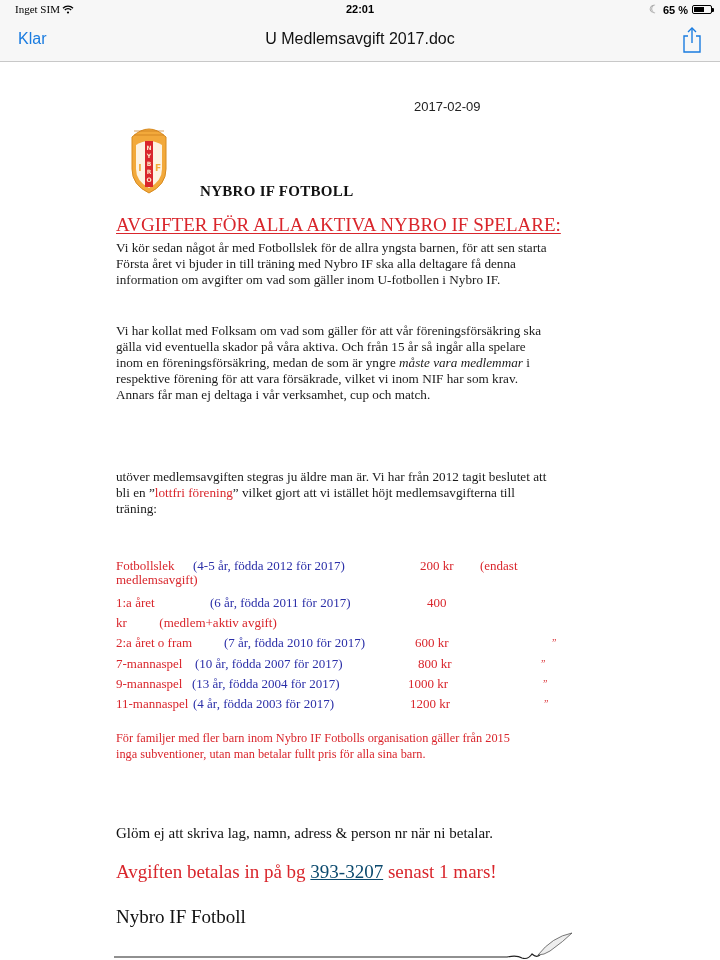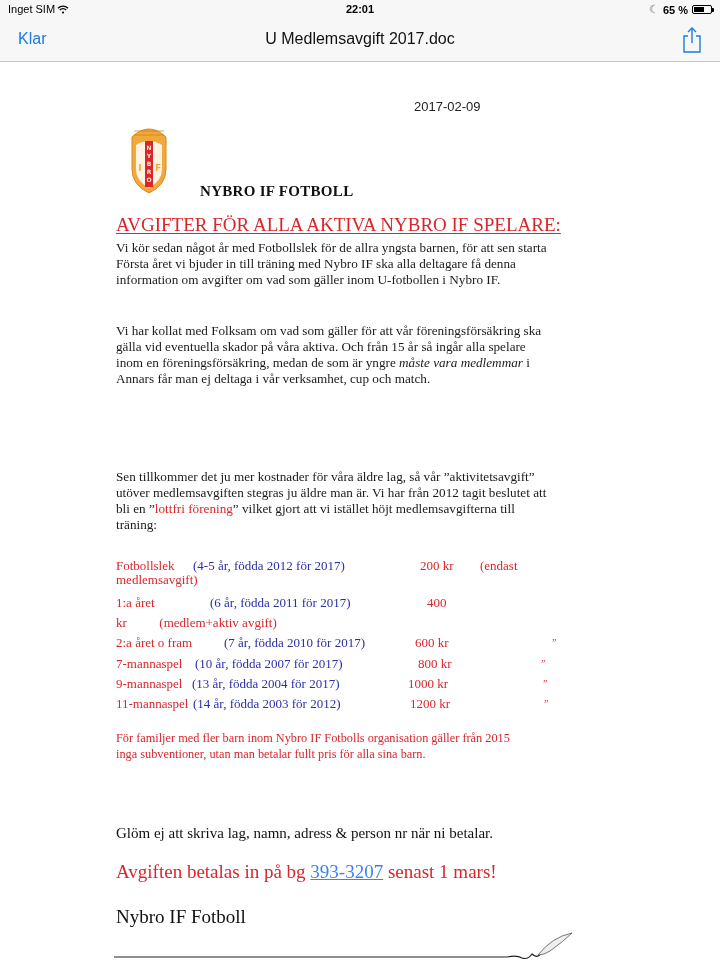--- a/index.html
+++ b/index.html
@@ -1,20 +1,20 @@
 <!DOCTYPE html>
 <html><head>
 <meta charset="utf-8">
 <style>
   * { box-sizing: border-box; margin: 0; padding: 0; }
   html, body { width: 720px; height: 960px; overflow: hidden; background: #fff; }
   body { position: relative; font-family: "Liberation Sans", sans-serif; }
 
   .statusbar { position: absolute; left: 0; top: 0; width: 720px; height: 20px; background: #f7f7f7; font-size: 11px; color: #000; }
-  .statusbar .carrier { position: absolute; left: 8px; top: 3px; display: flex; align-items: center; gap: 2px; }
+  .statusbar .carrier { position: absolute; left: 15px; top: 3px; display: flex; align-items: center; gap: 2px; font-family: Liberation Serif, serif; }
   .statusbar .time { position: absolute; left: 0; right: 0; top: 3px; text-align: center; font-weight: bold; }
   .statusbar .right { position: absolute; right: 8px; top: 3px; display: flex; align-items: center; gap: 4px; font-weight: bold; }
   .moon { color: #aaa; font-size: 11px; }
   .battery { width: 20px; height: 9px; border: 1px solid #000; border-radius: 2px; position: relative; padding: 1px; }
   .battery .fill { height: 100%; background: #000; }
   .battery::after { content: ""; position: absolute; right: -3px; top: 2px; width: 2px; height: 4px; background: #000; border-radius: 0 1px 1px 0; }
 
   .navbar { position: absolute; left: 0; top: 20px; width: 720px; height: 42px; background: #f7f7f7; border-bottom: 1px solid #c8c8c8; }
   .navbar .done { position: absolute; left: 18px; top: 10px; font-size: 16px; color: #1a7ce0; cursor: pointer; }
   .navbar .title { position: absolute; left: 0; right: 0; top: 10px; text-align: center; font-size: 16px; color: #111; pointer-events: none; }
@@ -32,21 +32,21 @@
   .blue { color: #2b2fa8; }
 
   .fee-row { position: absolute; left: 116px; font-size: 13px; line-height: 16px; white-space: nowrap; }
   .fee-row .c { position: absolute; top: 0; white-space: nowrap; }
 
   .note { position: absolute; left: 116px; top: 668px; font-size: 12.3px; line-height: 15.5px; color: #d9262c; }
   .note .line { display: block; white-space: nowrap; }
   .deadline { left: 116px; top: 722px; font-size: 17px; color: #111; }
   .reminder { left: 116px; top: 762px; font-size: 15px; color: #111; }
   .payline { left: 116px; top: 798px; font-size: 19px; color: #d9262c; }
-  .payline a { color: #3b82f6; text-decoration: underline; cursor: pointer; }
+  .payline a { color: #0c4a6e; text-decoration: underline; cursor: pointer; }
   .signature { left: 116px; top: 843px; font-size: 19px; color: #111; }
   .quill { left: 112px; top: 868px; width: 470px; height: 30px; }
 </style>
 </head>
 <body>
 
 <div class="statusbar">
   <div class="carrier">
     <span>Inget SIM</span>
     <svg width="12" height="9" viewBox="0 0 12 9">
@@ -98,26 +98,26 @@
   <div class="para" style="top:177px;">
     <span class="line">Vi kör sedan något år med Fotbollslek för de allra yngsta barnen, för att sen starta</span>
     <span class="line">Första året vi bjuder in till träning med Nybro IF ska alla deltagare få denna</span>
     <span class="line">information om avgifter om vad som gäller inom U-fotbollen i Nybro IF.</span>
   </div>
 
   <div class="para" style="top:260px;">
     <span class="line">Vi har kollat med Folksam om vad som gäller för att vår föreningsförsäkring ska</span>
     <span class="line">gälla vid eventuella skador på våra aktiva. Och från 15 år så ingår alla spelare</span>
     <span class="line"><span>inom en föreningsförsäkring, medan de som är yngre </span><em>måste vara medlemmar</em><span> i</span></span>
+    <span class="line">respektive förening för att vara försäkrade, vilket vi inom NIF har som krav.</span>
     <span class="line">Annars får man ej deltaga i vår verksamhet, cup och match.</span>
   </div>
 
 
   <div class="para" style="top:406px;">
-    <span class="line">Sen tillkommer det ju mer kostnader för våra äldre lag, så vår ”aktivitetsavgift”</span>
     <span class="line">utöver medlemsavgiften stegras ju äldre man är. Vi har från 2012 tagit beslutet att</span>
     <span class="line"><span>bli en ”</span><span class="red">lottfri förening</span><span>” vilket gjort att vi istället höjt medlemsavgifterna till</span></span>
     <span class="line">träning:</span>
   </div>
 
   <div>
     <div class="fee-row" style="top:495px;">
       <span class="c red" style="left:0">Fotbollslek</span>
       <span class="c blue" style="left:77px">(4-5 år, födda 2012 för 2017)</span>
       <span class="c red" style="left:304px">200 kr</span>
@@ -143,21 +143,21 @@
       <span class="c red" style="left:425px; font-size:10px">”</span>
     </div>
     <div class="fee-row" style="top:613px;">
       <span class="c red" style="left:0">9-mannaspel</span>
       <span class="c blue" style="left:76px">(13 år, födda 2004 för 2017)</span>
       <span class="c red" style="left:292px">1000 kr</span>
       <span class="c red" style="left:427px; font-size:10px">”</span>
     </div>
     <div class="fee-row" style="top:633px;">
       <span class="c red" style="left:0">11-mannaspel</span>
-      <span class="c blue" style="left:77px">(14 år, födda 2003 för 2012)</span>
+      <span class="c blue" style="left:77px">(4 år, födda 2003 för 2017)</span>
       <span class="c red" style="left:294px">1200 kr</span>
       <span class="c red" style="left:428px; font-size:10px">”</span>
     </div>
   </div>
 
   <div class="note">
     <span class="line">För familjer med fler barn inom Nybro IF Fotbolls organisation gäller från 2015</span>
     <span class="line">inga subventioner, utan man betalar fullt pris för alla sina barn.</span>
   </div>
 

